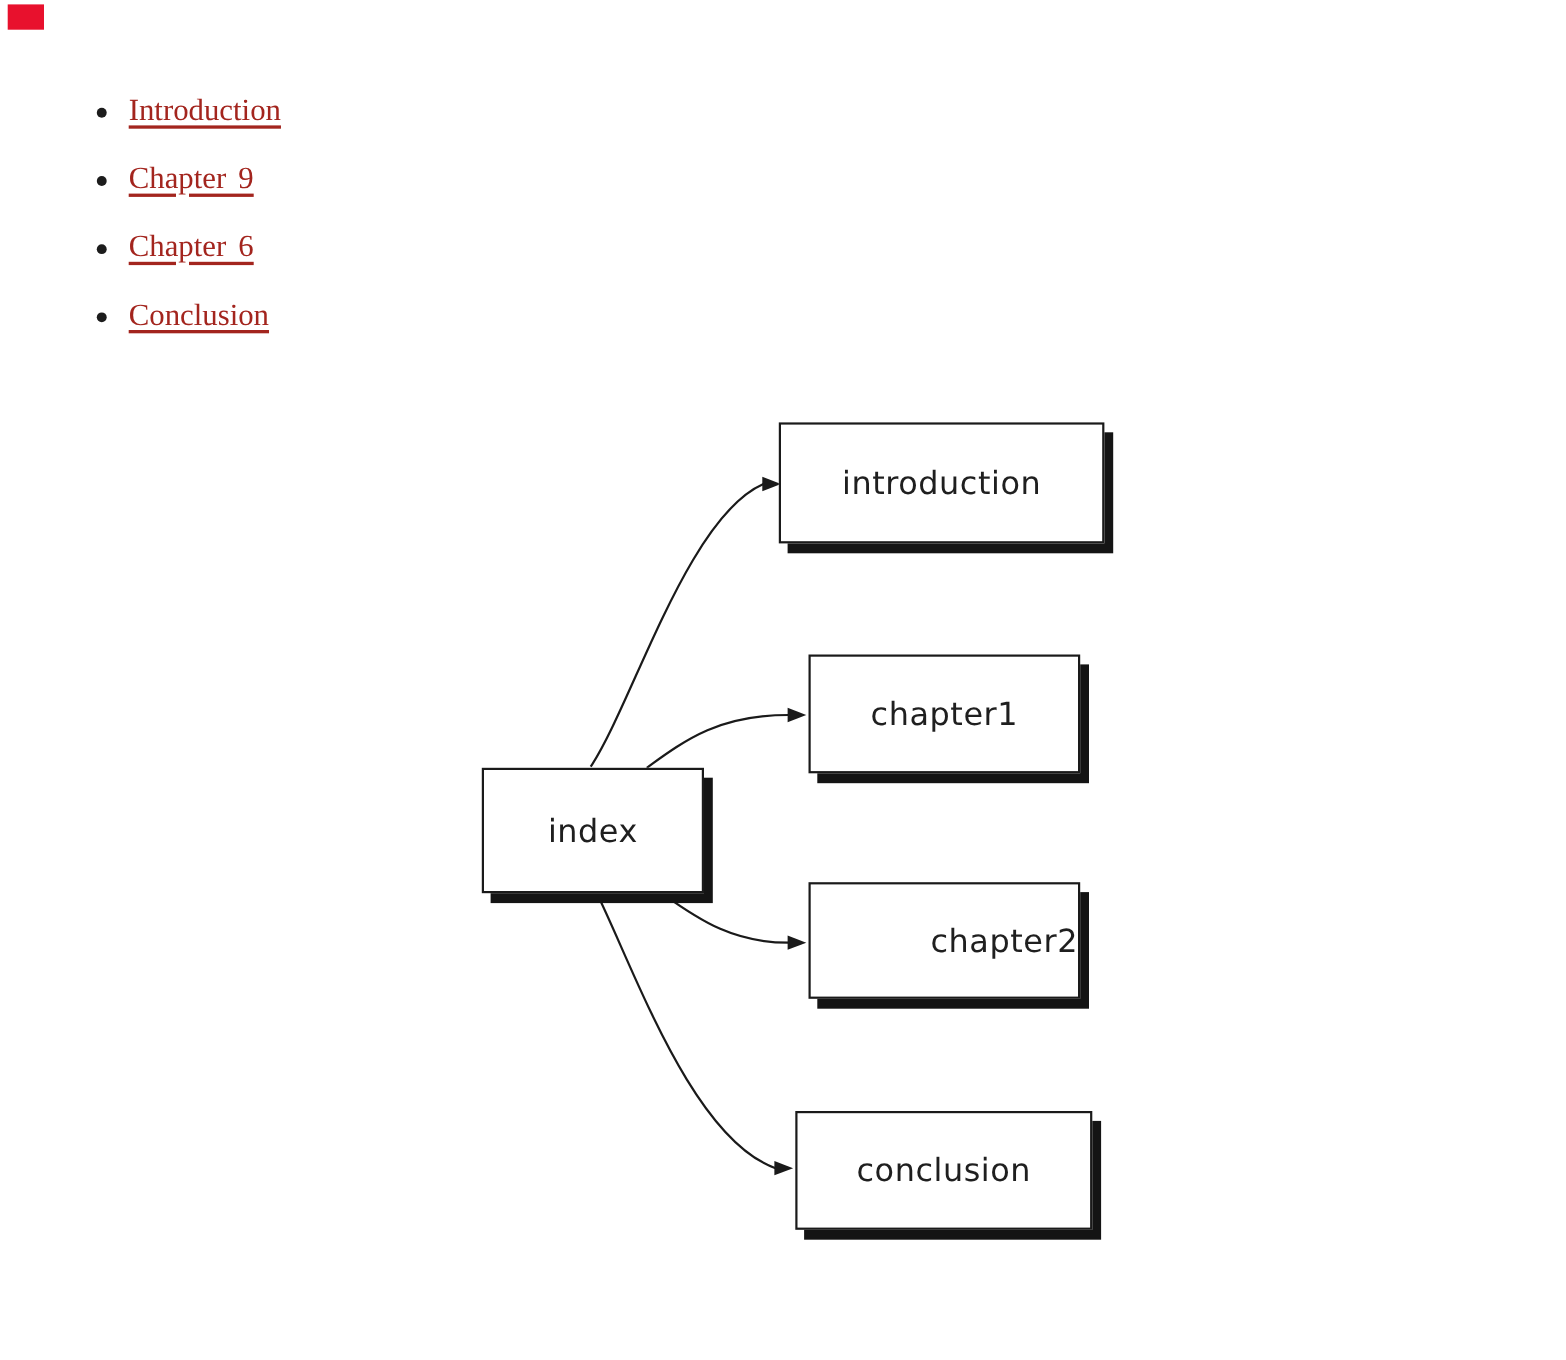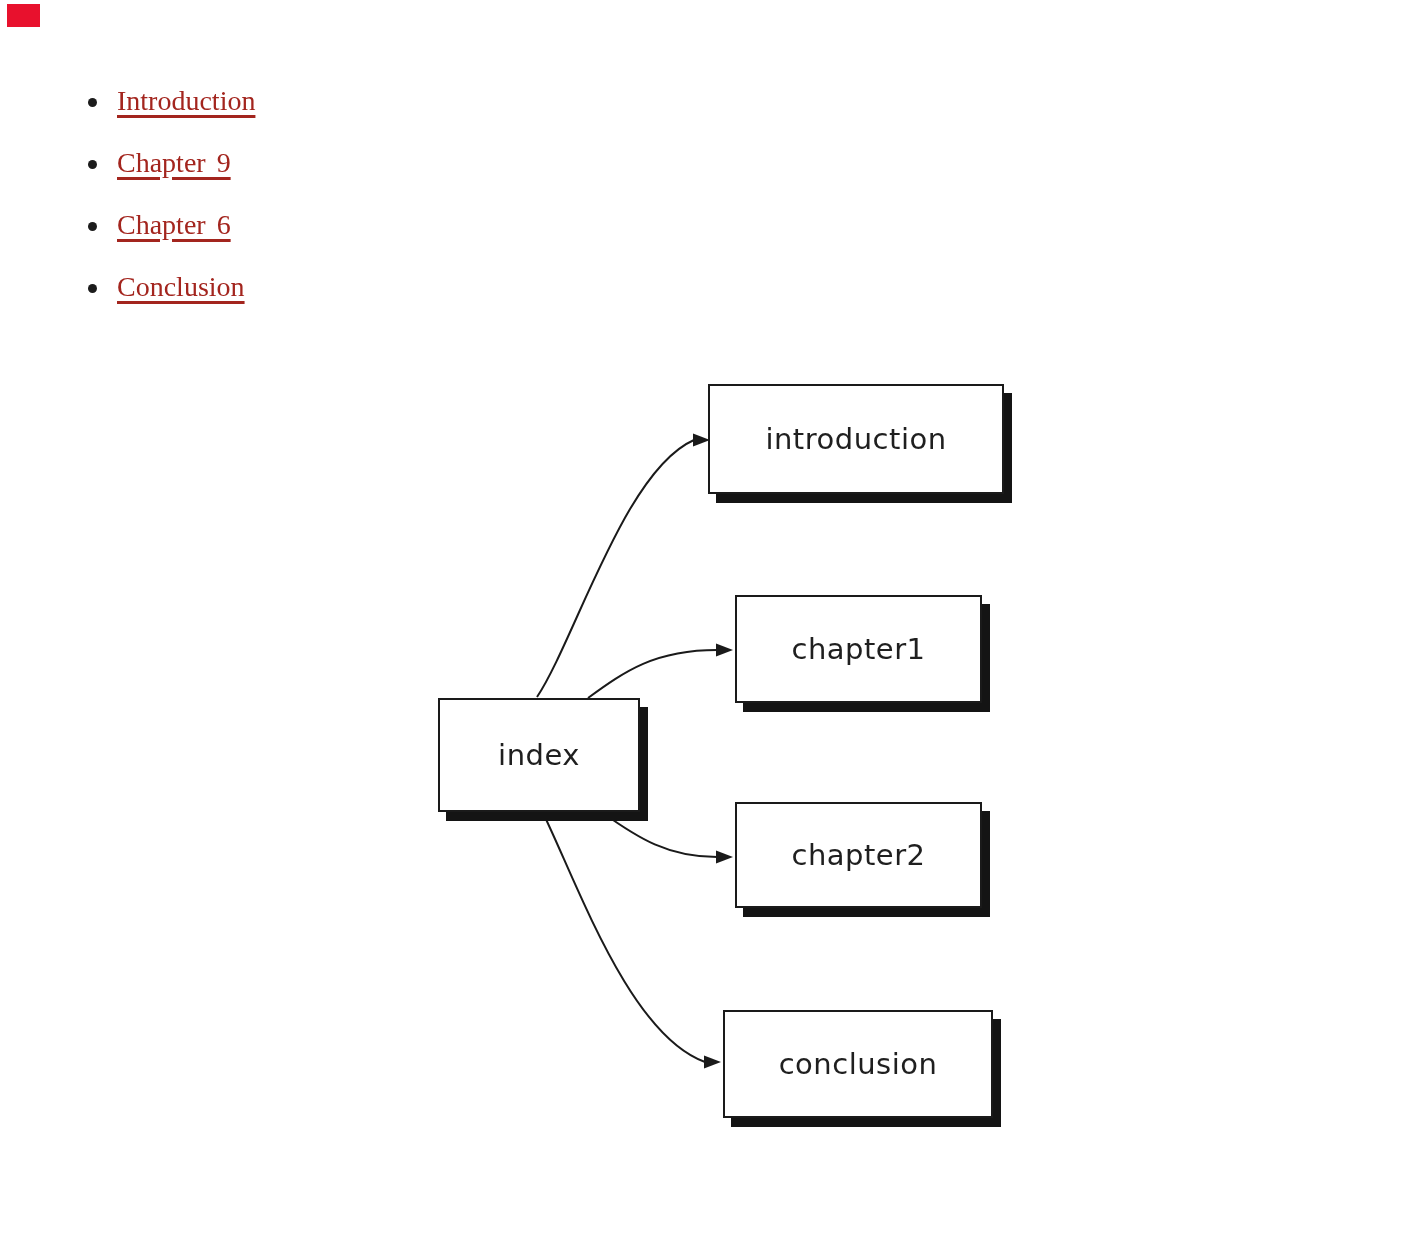--- a/index.html
+++ b/index.html
@@ -83,21 +83,21 @@
     align-items: center;
     justify-content: center;
     font-size: 29px;
     letter-spacing: 0.5px;
     color: #1f1f1f;
     cursor: pointer;
   }
   .node-index       { left: 422px; top: 698px;  width: 202px; height: 114px; margin-left: 16px; }
   .node-introduction{ left: 708px; top: 384px;  width: 296px; height: 110px; }
   .node-chapter1    { left: 735px; top: 595px;  width: 247px; height: 108px; }
-  .node-chapter2    { left: 735px; top: 802px;  width: 247px; height: 106px; }
+  .node-chapter2    { left: 735px; top: 802px;  width: 247px; height: 106px; justify-content: flex-end; }
   .node-conclusion  { left: 723px; top: 1010px; width: 270px; height: 108px; }
 </style>
 </head>
 <body>
 
 <div class="red-marker"></div>
 
 <div class="toc">
   <div class="toc-item">
     <span class="bullet"></span>

